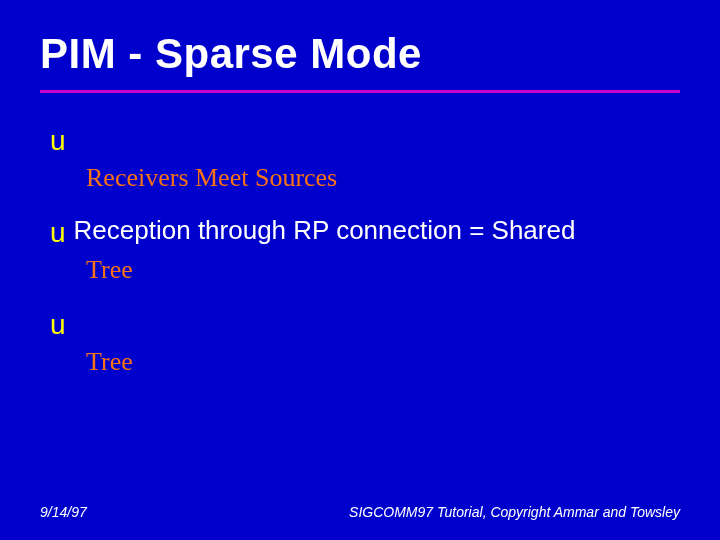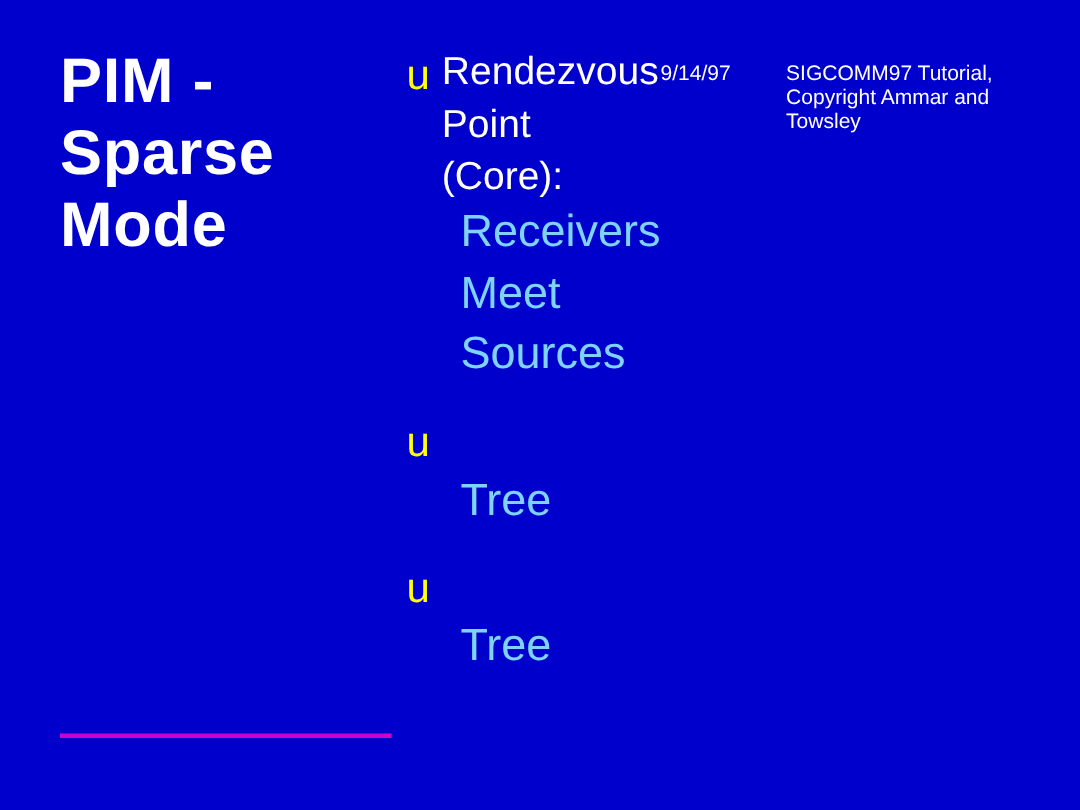--- a/index.html
+++ b/index.html
@@ -10,20 +10,21 @@
       background-color: #0000cc;
       font-family: Arial, Helvetica, sans-serif;
       overflow: hidden;
     }
 
     .slide {
       width: 720px;
       height: 540px;
       background-color: #0000cc;
       display: flex;
+      flex-direction: column;
       padding: 30px 40px 20px 40px;
     }
 
     .title-section {
       border-bottom: 3px solid #cc00cc;
       padding-bottom: 12px;
       margin-bottom: 28px;
     }
 
     .slide-title {
@@ -63,31 +64,33 @@
     }
 
     .bullet-text {
       color: white;
       font-size: 26px;
       line-height: 1.35;
     }
 
     .indent-line {
       padding-left: 36px;
-      font-size: 30px;
-      color: #7dd3fc;
+      font-size: 26px;
+      color: #f97316;
       line-height: 1.35;
+      font-family: Liberation Serif, serif;
     }
 
     .footer {
       display: flex;
       justify-content: space-between;
       align-items: flex-start;
       padding-top: 10px;
       border-top: none;
+      font-style: italic;
     }
 
     .footer-date {
       color: white;
       font-size: 14px;
     }
 
     .footer-credit {
       color: white;
       font-size: 14px;
@@ -101,28 +104,28 @@
 
   <div class="title-section">
     <h1 class="slide-title">PIM - Sparse Mode</h1>
   </div>
 
   <div class="content-section">
 
     <div class="bullet-item">
       <div class="bullet-line">
         <span class="bullet-marker">u</span>
-        <span class="bullet-text">Rendezvous Point (Core):</span>
       </div>
       <div class="indent-line">Receivers Meet Sources</div>
     </div>
 
     <div class="bullet-item">
       <div class="bullet-line">
         <span class="bullet-marker">u</span>
+        <span class="bullet-text">Reception through RP connection = Shared</span>
       </div>
       <div class="indent-line">Tree</div>
     </div>
 
     <div class="bullet-item">
       <div class="bullet-line">
         <span class="bullet-marker">u</span>
       </div>
       <div class="indent-line">Tree</div>
     </div>

